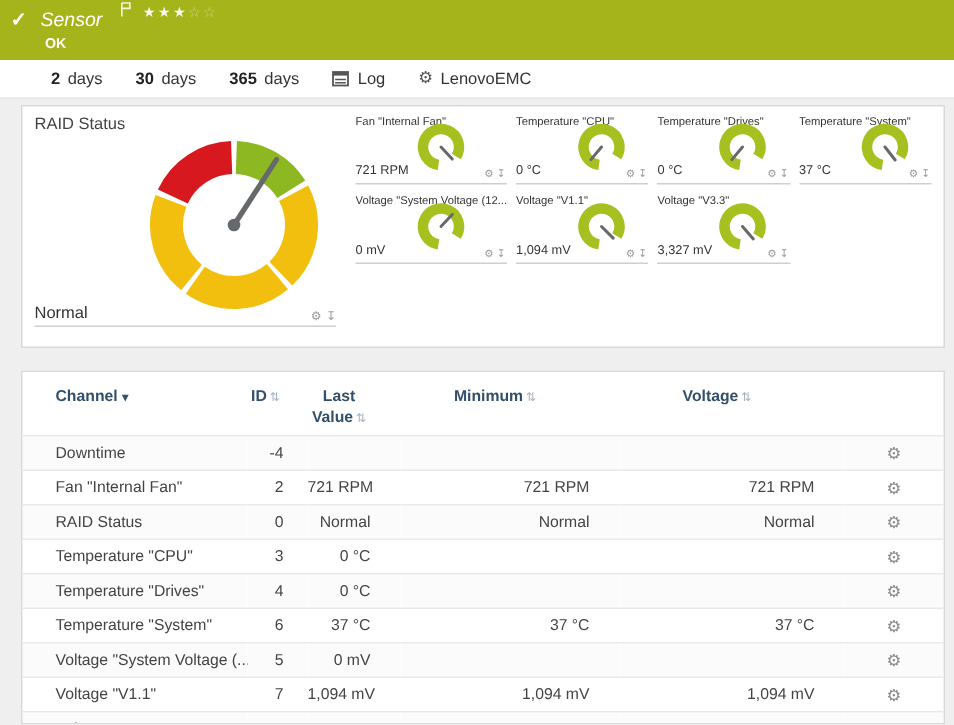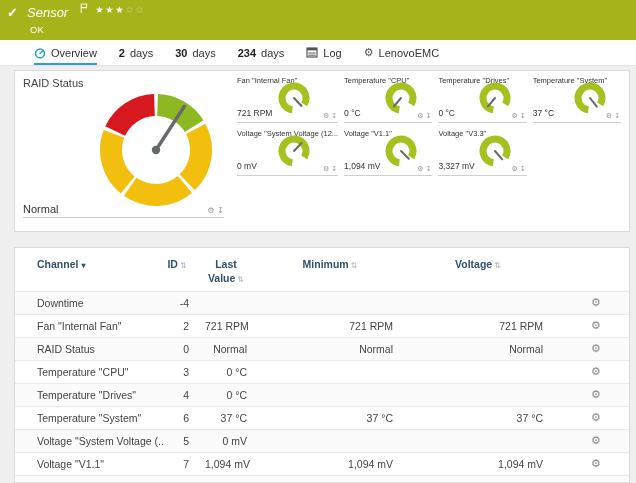--- a/index.html
+++ b/index.html
@@ -1,27 +1,27 @@
 <!DOCTYPE html>
 <html><head>
 <meta charset="utf-8">
 <style>
   html,body{margin:0;padding:0}
   body{width:636px;height:483px;overflow:hidden;background:#efefef;
        font-family:"Liberation Sans",sans-serif;color:#444;}
   
   .topbar{height:40px;background:#a6b41c;position:relative;color:#fff}
   .check{position:absolute;left:7px;top:5px;font-size:13px;font-weight:bold}
-  .titleline{position:absolute;left:27px;top:5px;white-space:nowrap;font-size:13px;display:flex;align-items:center}
+  .titleline{position:absolute;left:27px;top:5px;white-space:nowrap;font-size:13px;display:flex;}
   .kind{font-style:italic;margin-right:6px}
   .title{font-weight:bold}
   .flag{margin-left:6px;position:relative;top:-4px;display:inline-flex}
   .stars{margin-left:7px;font-size:9.5px;letter-spacing:1.5px;position:relative;top:-3px;color:rgba(255,255,255,.92)}
   .star.empty{opacity:.45}
-  .ok{position:absolute;left:30px;top:24px;font-size:9.5px;font-weight:normal}
+  .ok{position:absolute;left:30px;top:24px;font-size:9.5px;font-weight:bold}
   
   .tabbar{height:26px;background:#fff;display:flex;align-items:stretch;padding-left:34px;gap:22px;
           font-size:11px;color:#333;border-bottom:1px solid #e3e3e3;box-sizing:border-box}
   .tab{display:flex;align-items:center;gap:5px;cursor:pointer;border-bottom:2px solid transparent;padding-top:2px;white-space:nowrap}
   .tab.active{border-bottom-color:#2e9fd4}
   .tab b{font-weight:bold;color:#222}
   .ticon{display:inline-flex;align-items:center}
   .gear-glyph{font-size:11px;color:#555;line-height:1}
   
   .content{position:relative;height:417px}
@@ -76,39 +76,30 @@
         <svg width="8" height="11" viewBox="0 0 8 11">
             <path d="M1.2 1 V10 M1.2 1 h5.4 v3.6 h-5.4" fill="none" stroke="rgba(255,255,255,.85)" stroke-width="1.1"></path>
           </svg>
       </span>
       <span class="stars" id="stars"><span class="star">★</span><span class="star">★</span><span class="star">★</span><span class="star empty">☆</span><span class="star empty">☆</span></span>
     </div>
     <div class="ok">OK</div>
   </header>
 
   <nav class="tabbar" id="tabbar">
-      <div class="tab active">
-        <span class="ticon">
-          <svg width="12" height="12" viewBox="0 0 12 12">
-            <circle cx="6" cy="6.4" r="4.4" fill="none" stroke="#2e9fd4" stroke-width="1.6"></circle>
-            <line x1="6" y1="6.4" x2="9.2" y2="3.4" stroke="#2e9fd4" stroke-width="1.4" stroke-linecap="round"></line>
-          </svg>
-        </span>
-        <span>Overview</span>
-      </div>
       <div class="tab">
         <b>2</b>
         <span>days</span>
       </div>
       <div class="tab">
         <b>30</b>
         <span>days</span>
       </div>
       <div class="tab">
-        <b>234</b>
+        <b>365</b>
         <span>days</span>
       </div>
       <div class="tab">
         <span class="ticon">
           <svg width="12" height="11" viewBox="0 0 12 11">
             <rect x="1" y="1" width="10" height="9" fill="none" stroke="#555" stroke-width="1.2"></rect>
             <rect x="1" y="1" width="10" height="2.4" fill="#555"></rect>
             <line x1="2.4" y1="6" x2="9.6" y2="6" stroke="#555" stroke-width="1"></line>
             <line x1="2.4" y1="8.2" x2="9.6" y2="8.2" stroke="#555" stroke-width="1"></line>
           </svg>

